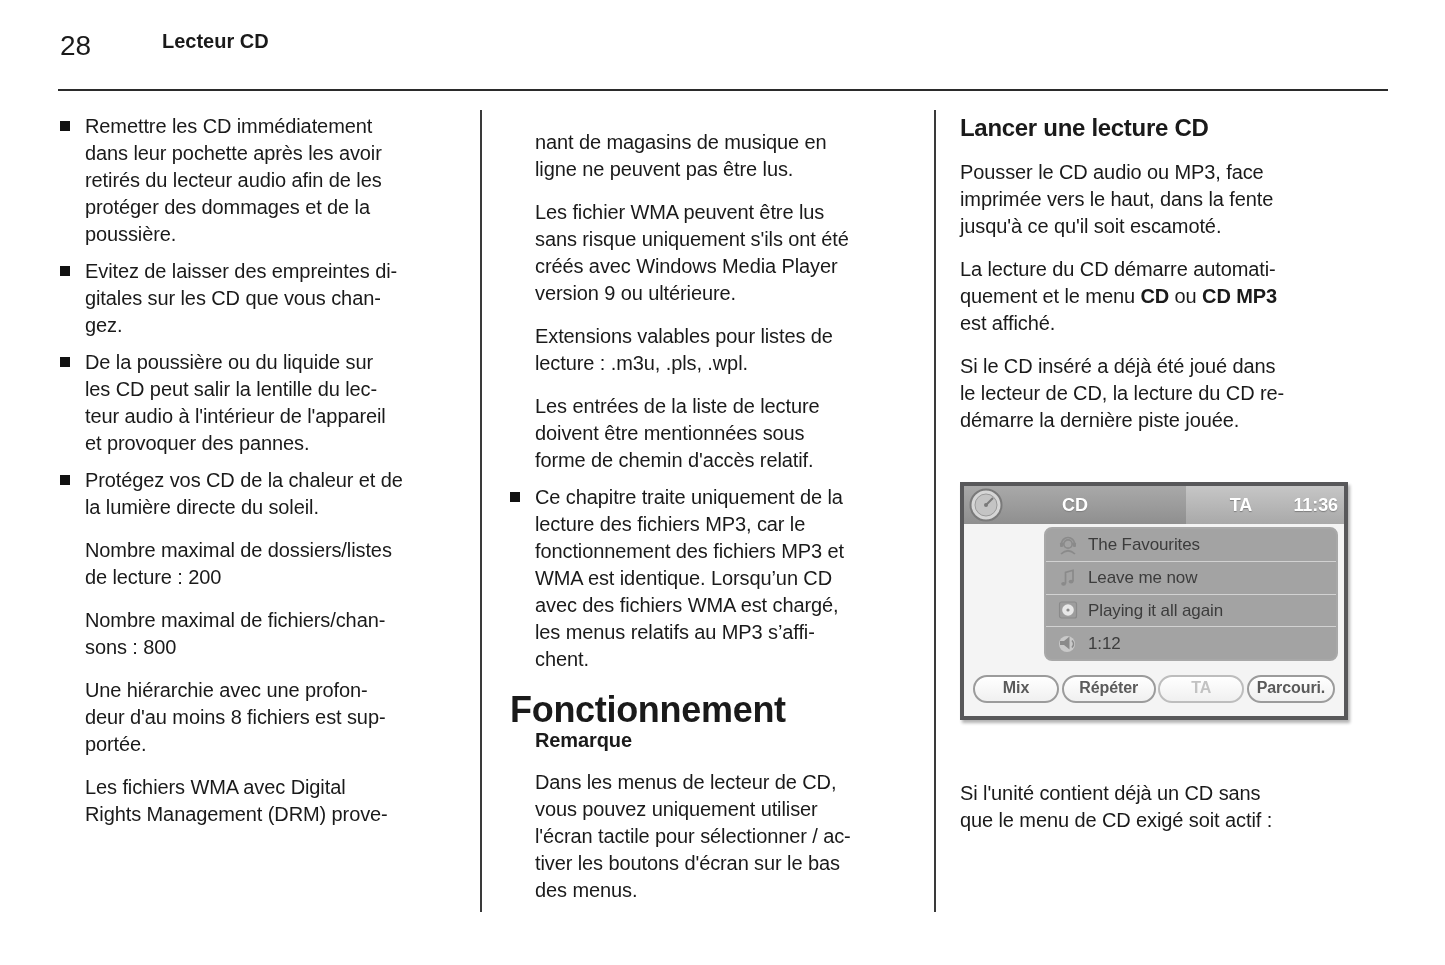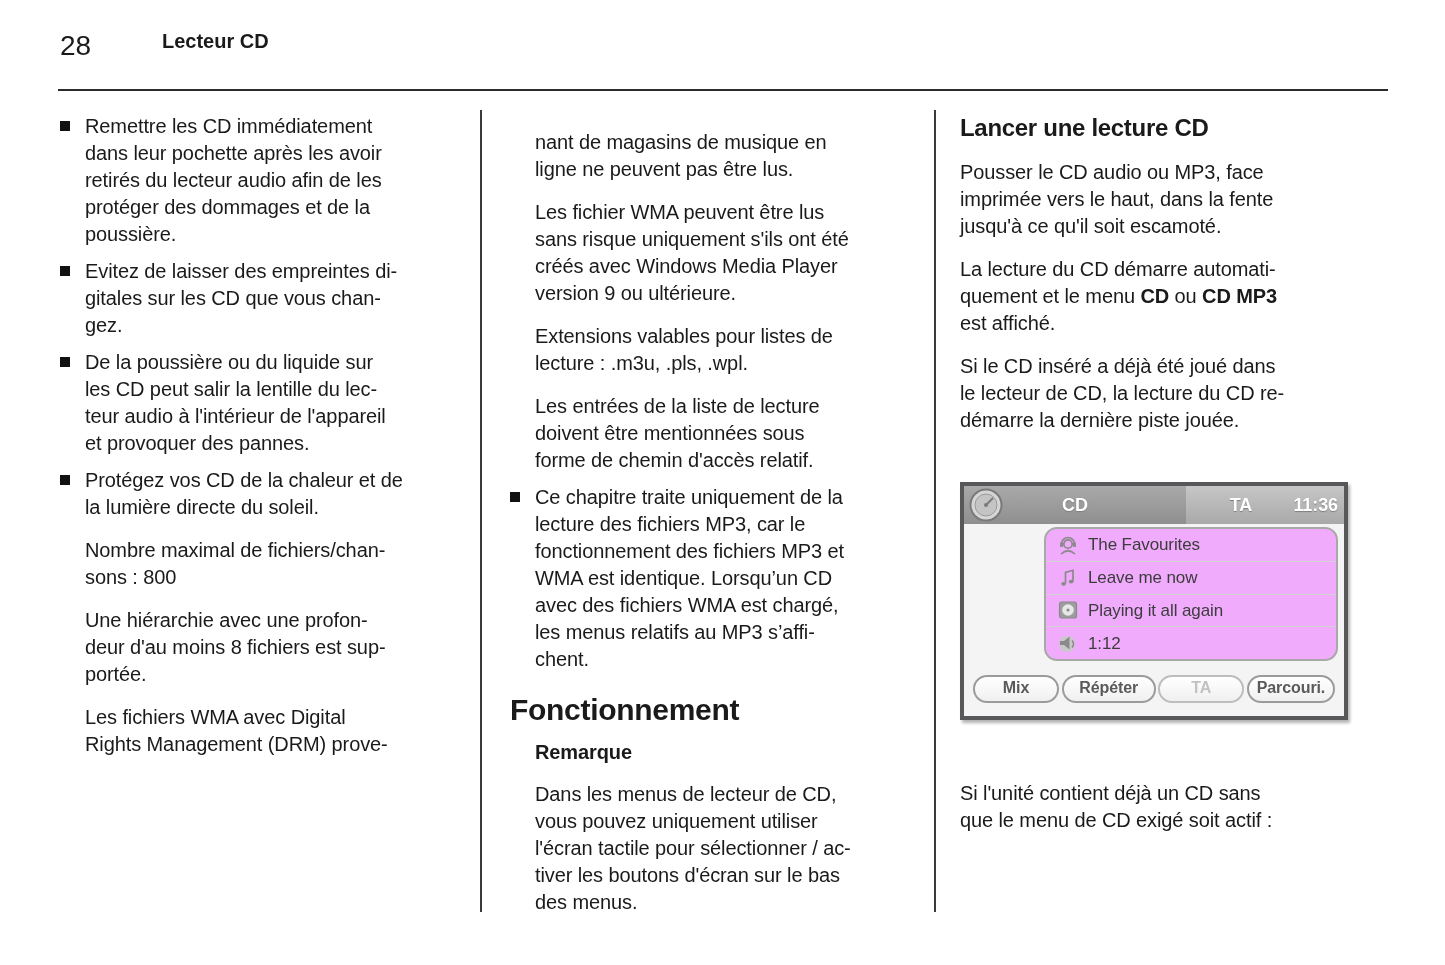--- a/index.html
+++ b/index.html
@@ -18,42 +18,42 @@
   .col2{left:510px;}
   .col3{left:960px;}
   .col-divider{position:absolute;top:110px;width:2px;height:802px;background:#3a3a3a;}
   .divider1{left:480px;}
   .divider2{left:934px;}
   p.lines{white-space:pre-line;margin:16px 0 10px 0;}
   .indent{padding-left:25px;}
   .bullet-item{display:flex;margin:0 0 10px 0;}
   .bullet-marker{flex:0 0 10px;width:10px;height:10px;background:#111;margin:8px 15px 0 0;}
   .bullet-item p.lines{margin:0;}
-  .section-heading{font-size:30px;font-weight:700;line-height:34px;margin:20px 0 12px 0;letter-spacing:-0.3px;}
+  .section-heading{font-size:36px;font-weight:700;line-height:34px;margin:20px 0 0 0;letter-spacing:-0.3px;}
   .note-label{font-size:20px;font-weight:700;line-height:26px;padding-left:25px;}
   .note-body{padding-left:25px;}
   .sub-heading{font-size:24px;font-weight:700;line-height:30px;margin:0 0 6px 0;letter-spacing:-0.3px;}
   
   .figure{
     position:relative;margin:48px 0 0 0;width:380px;height:230px;
     border:4px solid #58585a;background:#f4f4f4;
     box-shadow:2px 3px 3px #b3b3b3;
   }
   .fig-statusbar{position:absolute;left:0;top:0;right:0;height:38px;
     background:linear-gradient(#c6c6c6,#a9a9a9);}
   .fig-seg-cd{position:absolute;left:0;top:0;width:222px;height:38px;
     background:linear-gradient(#a9a9a9,#8f8f8f);}
   .fig-bar-label{position:absolute;top:0;height:38px;line-height:38px;color:#ffffff;
     font-weight:700;font-size:18px;text-shadow:0 1px 1px #7e7e7e;}
   .lbl-cd{left:0;width:222px;text-align:center;}
   .lbl-ta{left:232px;width:90px;text-align:center;}
   .lbl-time{right:6px;text-align:right;}
   .fig-clock{position:absolute;left:5px;top:2px;width:34px;height:34px;}
   .fig-list{position:absolute;left:80px;top:41px;width:290px;height:130px;
-    background:#f0abfc;border:2px solid #a8a8a8;border-radius:13px;
+    background:#a3a3a3;border:2px solid #a8a8a8;border-radius:8px;
     display:flex;flex-direction:column;overflow:hidden;}
   .fig-row{flex:1;display:flex;align-items:center;padding-left:10px;
     border-bottom:1px solid #d2d2d2;}
   .fig-row:last-child{border-bottom:none;}
   .fig-row .icon{width:24px;height:24px;margin-right:8px;flex:0 0 24px;}
   .fig-row .label{font-size:17px;color:#3c3c3c;}
   .fig-buttons{position:absolute;left:9px;right:9px;top:189px;display:flex;
     justify-content:space-between;}
   .fig-btn{height:24px;line-height:22px;border:2px solid #9b9b9b;border-radius:14px;
     background:linear-gradient(#ffffff,#f0f0f0);color:#5a5a5a;font-weight:700;
@@ -93,20 +93,22 @@
     <p class="lines">De la poussière ou du liquide sur
 les CD peut salir la lentille du lec-
 teur audio à l'intérieur de l'appareil
 et provoquer des pannes.</p>
   </div>
   <div class="bullet-item">
     <span class="bullet-marker"></span>
     <p class="lines">Protégez vos CD de la chaleur et de
 la lumière directe du soleil.</p>
   </div>
+  <p class="lines indent">Nombre maximal de dossiers/listes
+de lecture : 200</p>
   <p class="lines indent">Nombre maximal de fichiers/chan-
 sons : 800</p>
   <p class="lines indent">Une hiérarchie avec une profon-
 deur d'au moins 8 fichiers est sup-
 portée.</p>
   <p class="lines indent">Les fichiers WMA avec Digital
 Rights Management (DRM) prove-</p>
 </div>
 
 <div class="col col2">

